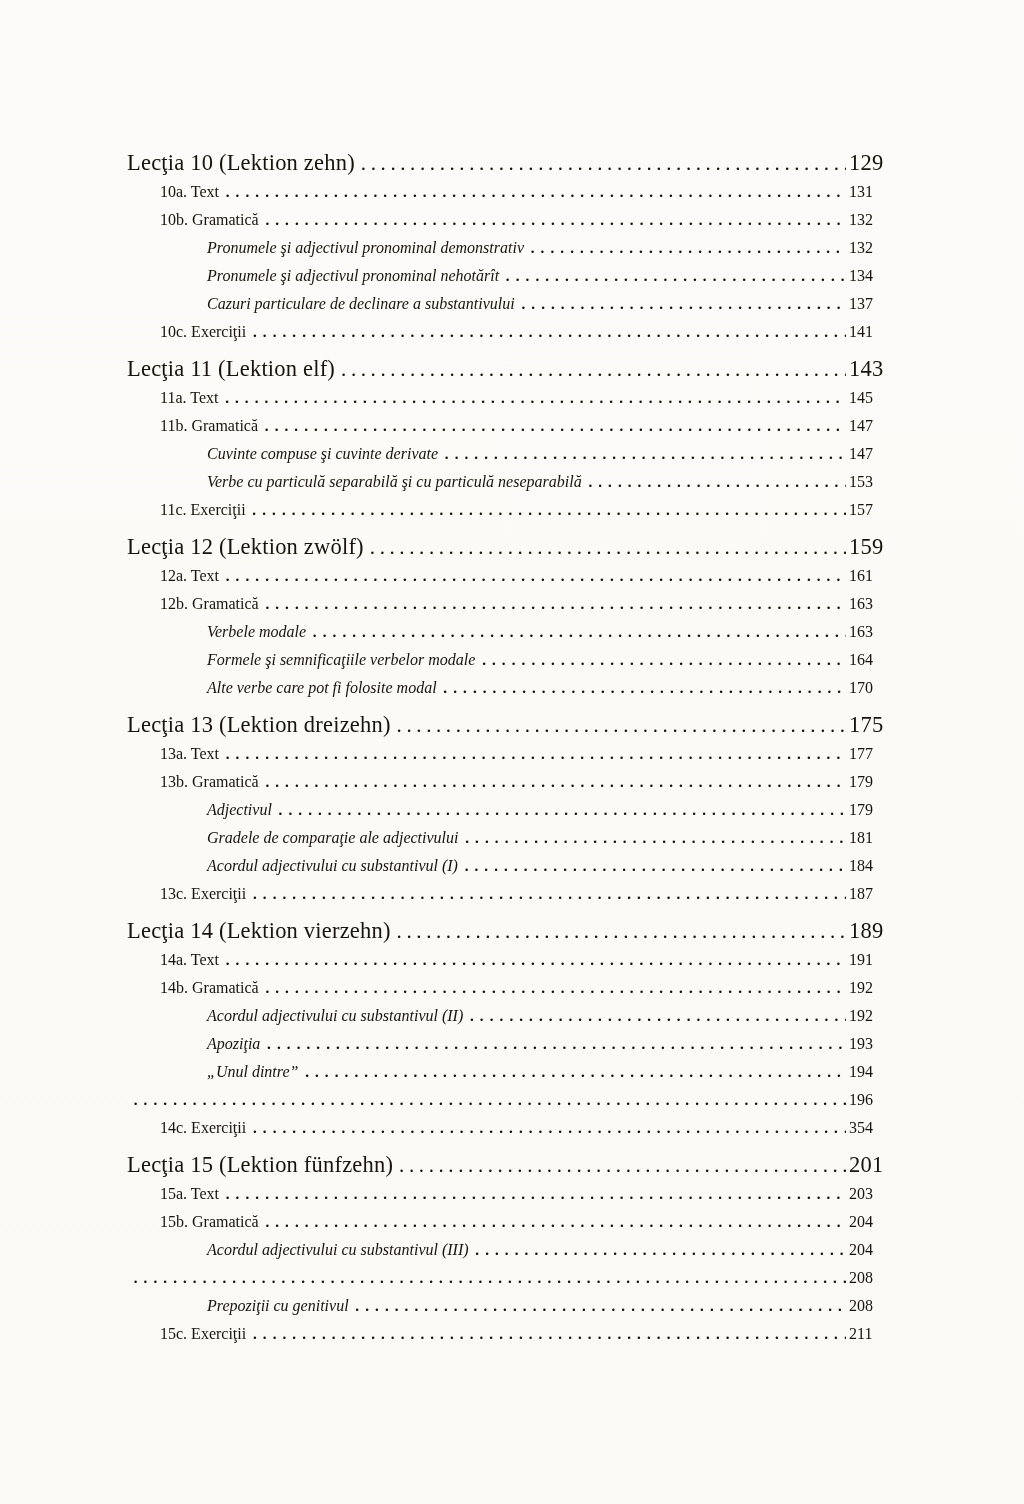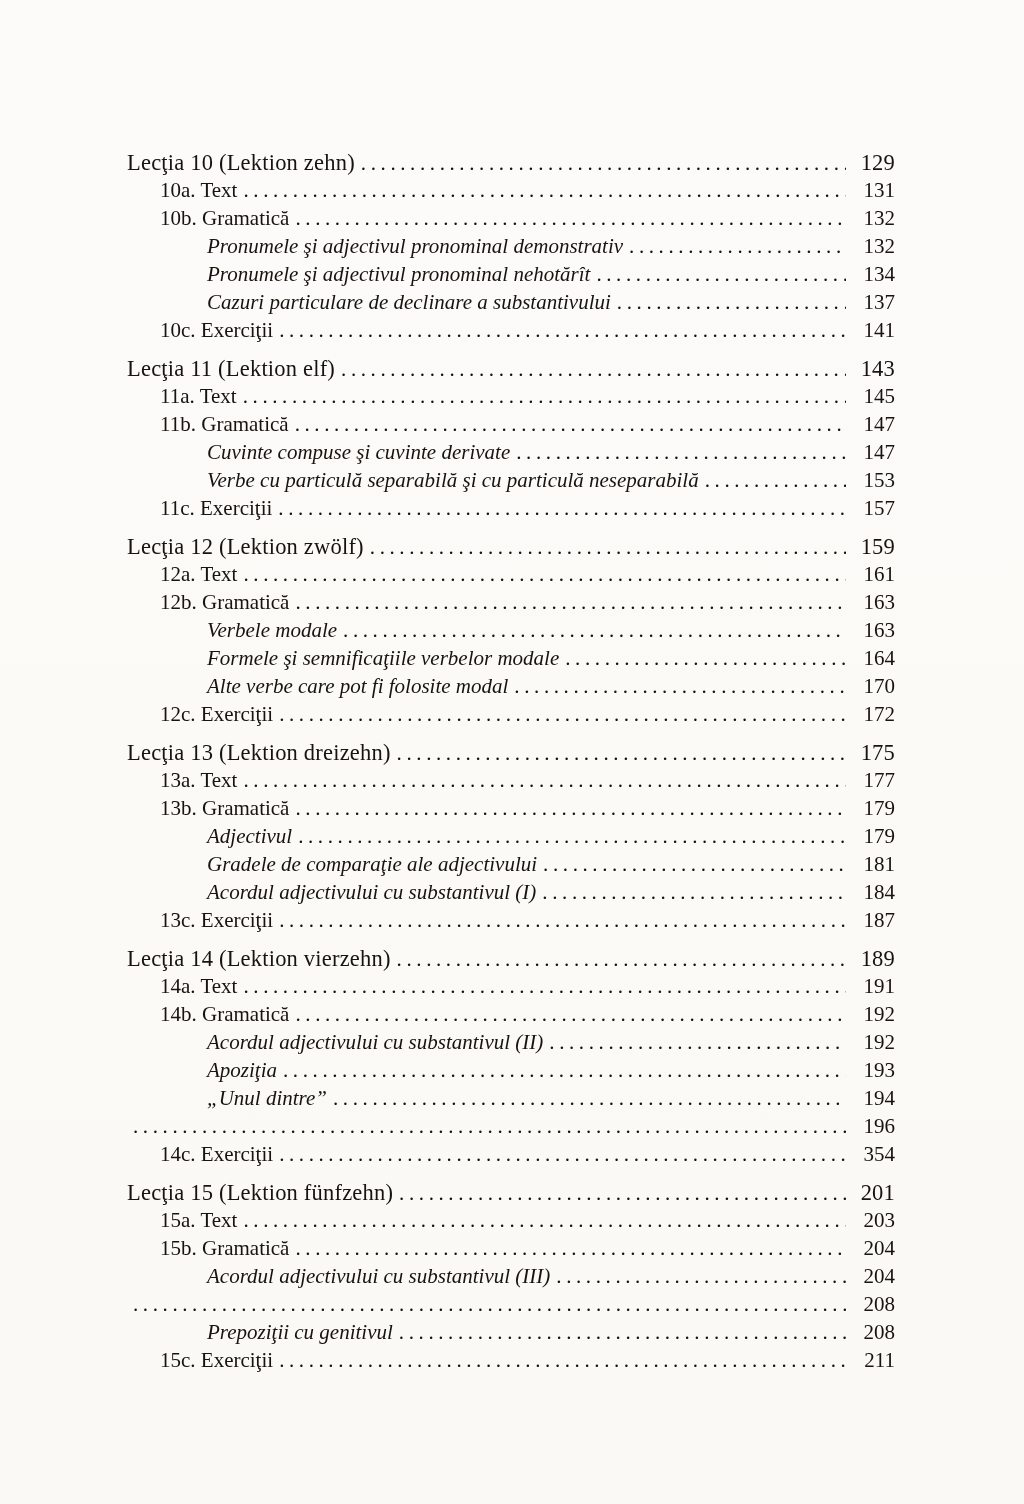--- a/index.html
+++ b/index.html
@@ -26,21 +26,21 @@
     top: 150px;
     width: 768px;
   }
   .toc-section {
     margin-bottom: 10px;
   }
   .row {
     display: flex;
     align-items: baseline;
     height: 28px;
-    font-size: 21px;
+    font-size: 16px;
     white-space: nowrap;
   }
   .row.head {
     font-size: 22.5px;
     letter-spacing: 0.2px;
   }
   .row .label {
     white-space: pre;
   }
   .row.sub .label {
@@ -60,21 +60,21 @@
   }
   .dots::after {
     content: "........................................................................................................................................";
     letter-spacing: 4.6px;
     font-style: normal;
     font-size: 21px;
   }
   .pnum {
     flex: 0 0 auto;
     min-width: 46px;
-    text-align: right;
+    text-align: left;
     font-style: normal;
   }
 </style>
 </head>
 <body>
 
 <div class="page-surface"></div>
 
 <div class="toc">
     <div class="toc-section">
@@ -170,25 +170,20 @@
       <div class="row topic">
         <span class="label">Formele şi semnificaţiile verbelor modale</span>
         <span class="dots"></span>
         <span class="pnum">164</span>
       </div>
       <div class="row topic">
         <span class="label">Alte verbe care pot fi folosite modal</span>
         <span class="dots"></span>
         <span class="pnum">170</span>
       </div>
-      <div class="row sub">
-        <span class="label">12c. Exerciţii</span>
-        <span class="dots"></span>
-        <span class="pnum">172</span>
-      </div>
     </div>
     <div class="toc-section">
       <div class="row head">
         <span class="label">Lecţia 13 (Lektion dreizehn)</span>
         <span class="dots"></span>
         <span class="pnum">175</span>
       </div>
       <div class="row sub">
         <span class="label">13a. Text</span>
         <span class="dots"></span>

